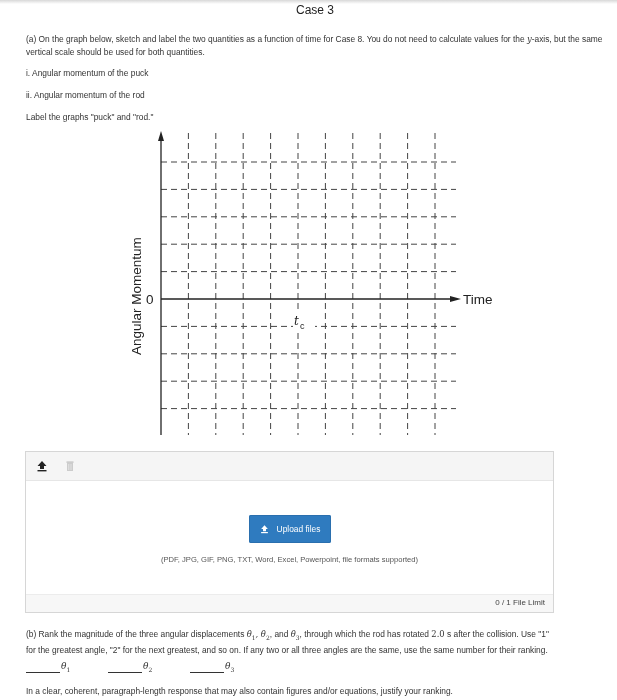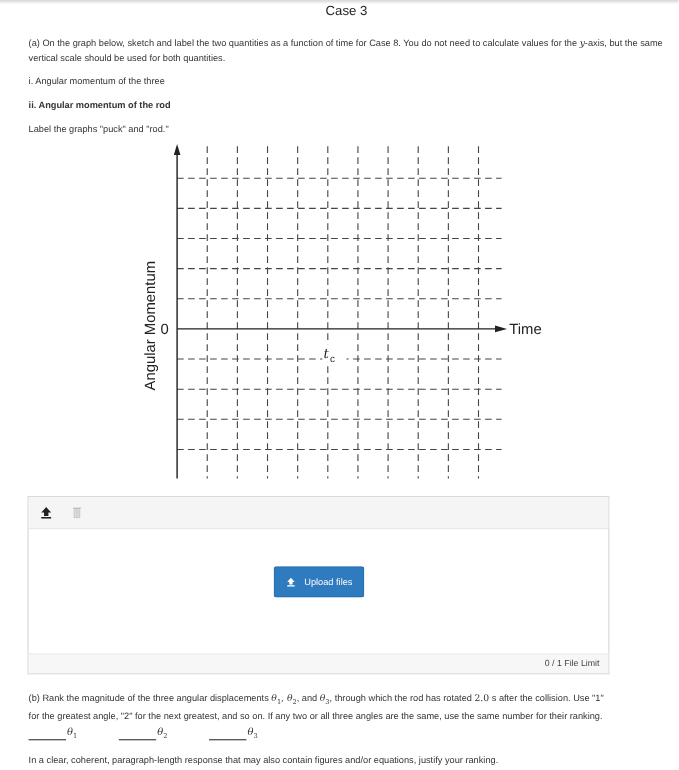--- a/index.html
+++ b/index.html
@@ -58,22 +58,22 @@
 </head>
 <body>
 
 <div class="topshade"></div>
 
 <div class="title">Case 3</div>
 
 <div class="para" style="top:33px;">
   <span>(a) On the graph below, sketch and label the two quantities as a function of time for Case 8. You do not need to calculate values for the </span><i class="var">y</i><span>-axis, but the same vertical scale should be used for both quantities.</span>
 </div>
-<div class="para" style="top:67px;">i. Angular momentum of the three</div>
-<div class="para" style="top:89px;font-weight:bold;">ii. Angular momentum of the rod</div>
+<div class="para" style="top:67px;">i. Angular momentum of the puck</div>
+<div class="para" style="top:89px;">ii. Angular momentum of the rod</div>
 <div class="para" style="top:111px;">Label the graphs "puck" and "rod."</div>
 
 <svg id="graph" width="617" height="450">
   <g id="grid" stroke="#444444" stroke-width="1" stroke-dasharray="6,4" fill="none">
       <line x1="188.4" x2="188.4" y1="133" y2="435"></line>
       <line x1="215.8" x2="215.8" y1="133" y2="435"></line>
       <line x1="243.2" x2="243.2" y1="133" y2="435"></line>
       <line x1="270.6" x2="270.6" y1="133" y2="435"></line>
       <line x1="298" x2="298" y1="133" y2="435"></line>
       <line x1="325.4" x2="325.4" y1="133" y2="435"></line>
@@ -118,20 +118,21 @@
   </div>
 
   <div class="upload-btn">
     <svg width="9" height="10" viewBox="0 0 12 12">
       <polygon points="6,1 1.5,6 4,6 4,9 8,9 8,6 10.5,6" fill="#ffffff"></polygon>
       <rect x="1.5" y="10" width="9" height="1.6" fill="#ffffff"></rect>
     </svg>
     <span>Upload files</span>
   </div>
 
+  <div class="formats">(PDF, JPG, GIF, PNG, TXT, Word, Excel, Powerpoint, file formats supported)</div>
 
   <div class="footer">
     <span class="limit">0 / 1 File Limit</span>
   </div>
 </div>
 
 <div class="para" style="top:628px;">
   <span>(b) Rank the magnitude of the three angular displacements </span><i class="var">θ<sub style="font-size:6px;font-style:normal">1</sub>, θ<sub style="font-size:6px;font-style:normal">2</sub></i>, and <i class="var">θ<sub style="font-size:6px;font-style:normal">3</sub></i><span>, through which the rod has rotated </span><span style="font-family:'DejaVu Serif',serif;">2.0</span><span> s after the collision. Use "1"</span><br>
   <span>for the greatest angle, "2" for the next greatest, and so on. If any two or all three angles are the same, use the same number for their ranking.</span>
 </div>

